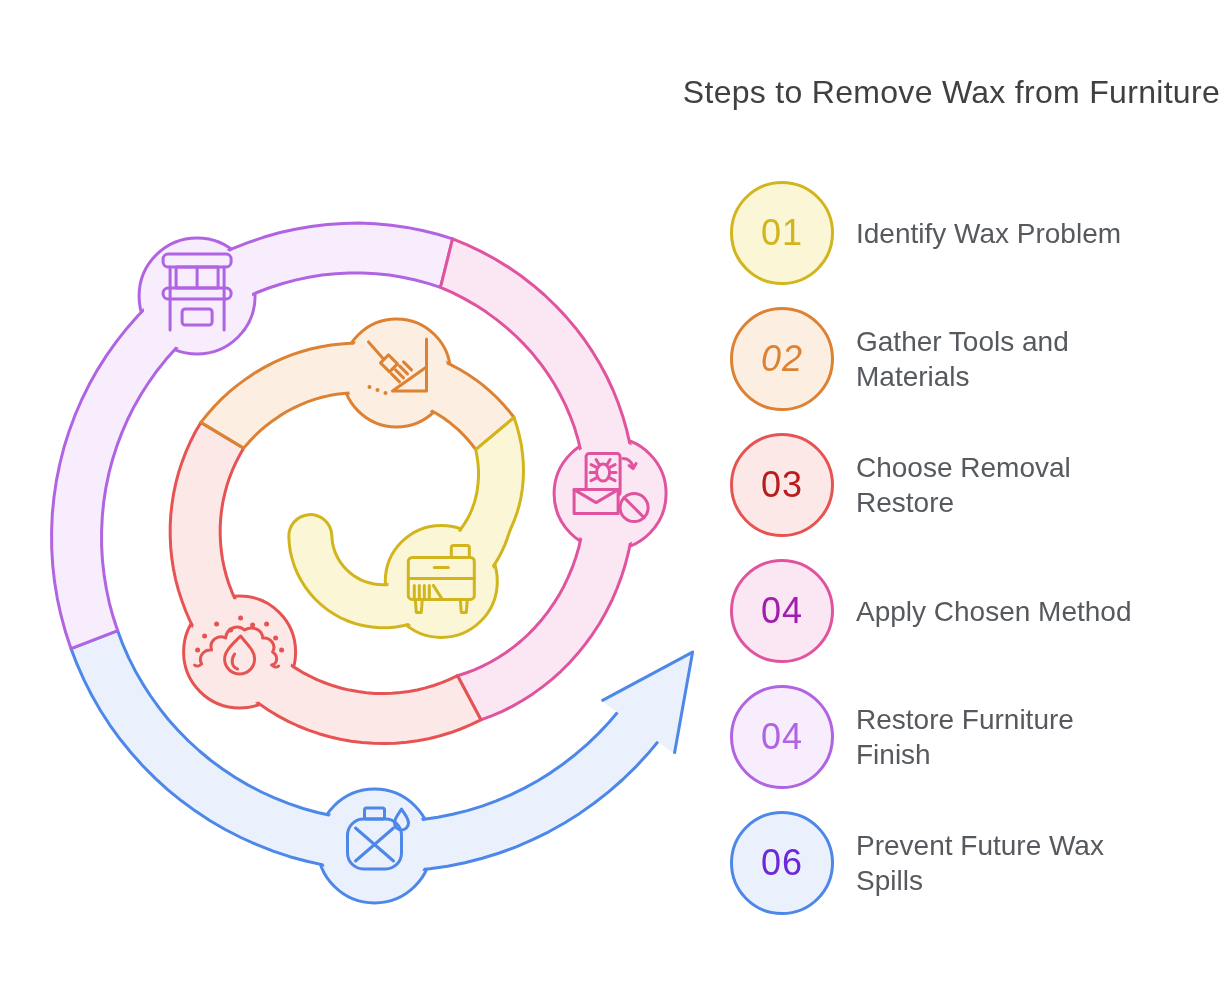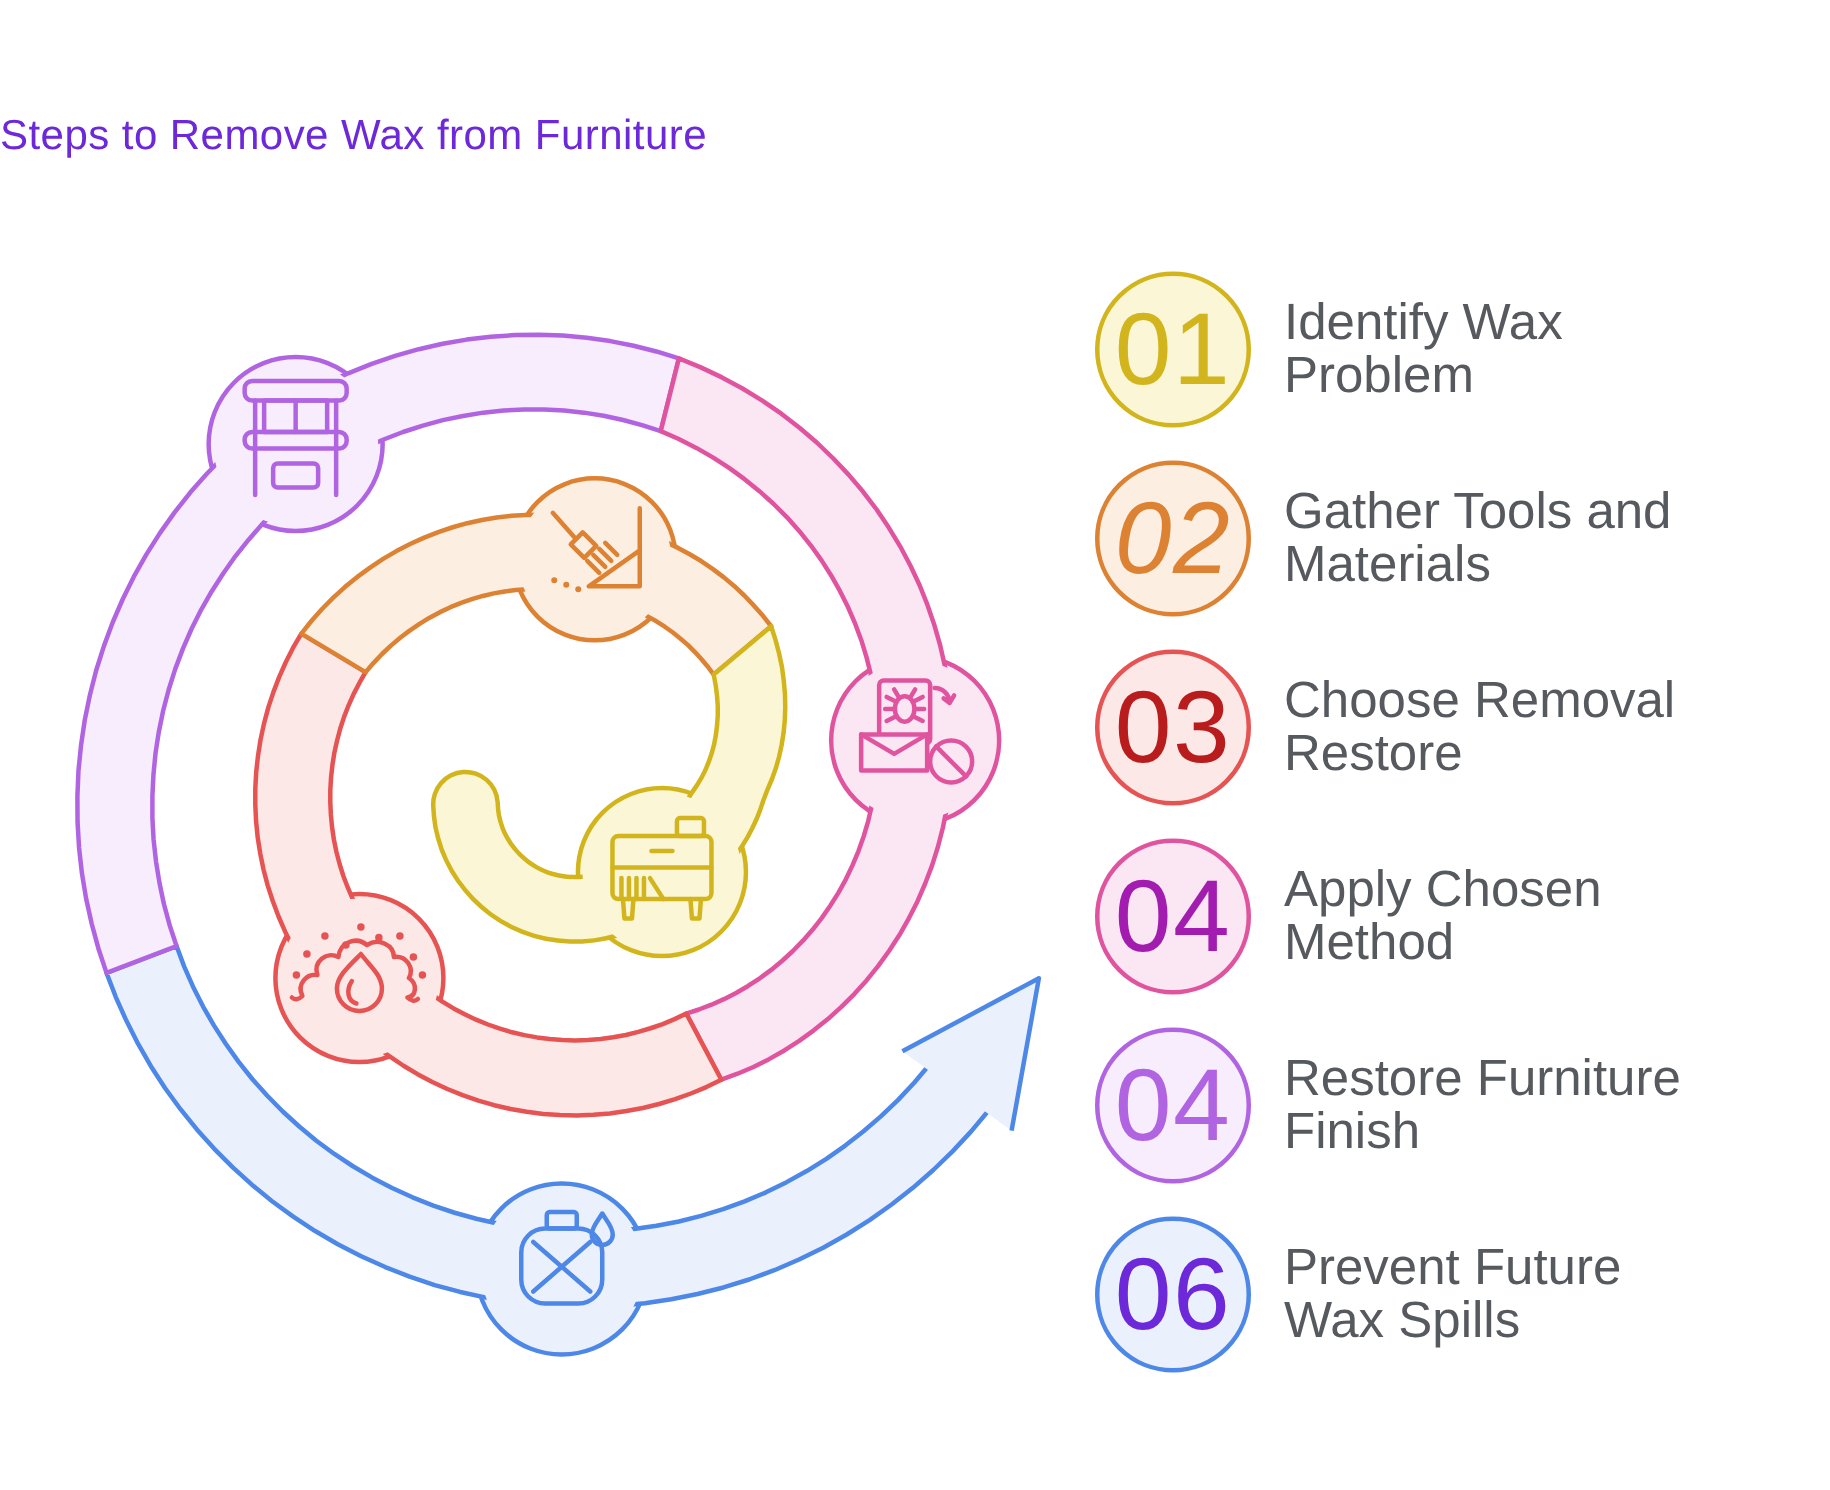--- a/index.html
+++ b/index.html
@@ -3,35 +3,35 @@
 <meta charset="utf-8">
 <style>
   html,body{margin:0;padding:0;}
   body{
     width:1220px;height:993px;position:relative;background:#ffffff;
     font-family:"Liberation Sans", sans-serif;overflow:hidden;
   }
   .canvas{position:absolute;inset:0;}
   .title{
     position:absolute;top:74px;left:0;width:100%;
-    text-align:left;font-size:28px;color:#6d28d9;letter-spacing:.3px;
+    text-align:right;font-size:32px;color:#404040;letter-spacing:.3px;
   }
   .steps{
     position:absolute;left:730px;top:181px;
     display:flex;flex-direction:column;gap:22px;
   }
   .step{display:flex;align-items:center;gap:22px;height:104px;}
   .badge{
     width:104px;height:104px;box-sizing:border-box;border:3px solid;
     border-radius:50%;display:flex;align-items:center;justify-content:center;
-    font-size:68px;font-weight:300;letter-spacing:1px;line-height:1;
+    font-size:36px;font-weight:300;letter-spacing:1px;line-height:1;
     flex:0 0 auto;
   }
   .label{
-    font-size:34px;line-height:35px;color:#56595e;max-width:288px;
+    font-size:28px;line-height:35px;color:#56595e;max-width:288px;
   }
   svg{position:absolute;left:0;top:0;}
 </style>
 </head>
 <body>
 
 <div class="canvas">
   <div class="title">Steps to Remove Wax from Furniture</div>
   <svg id="spiral" width="720" height="993">
       <g>

